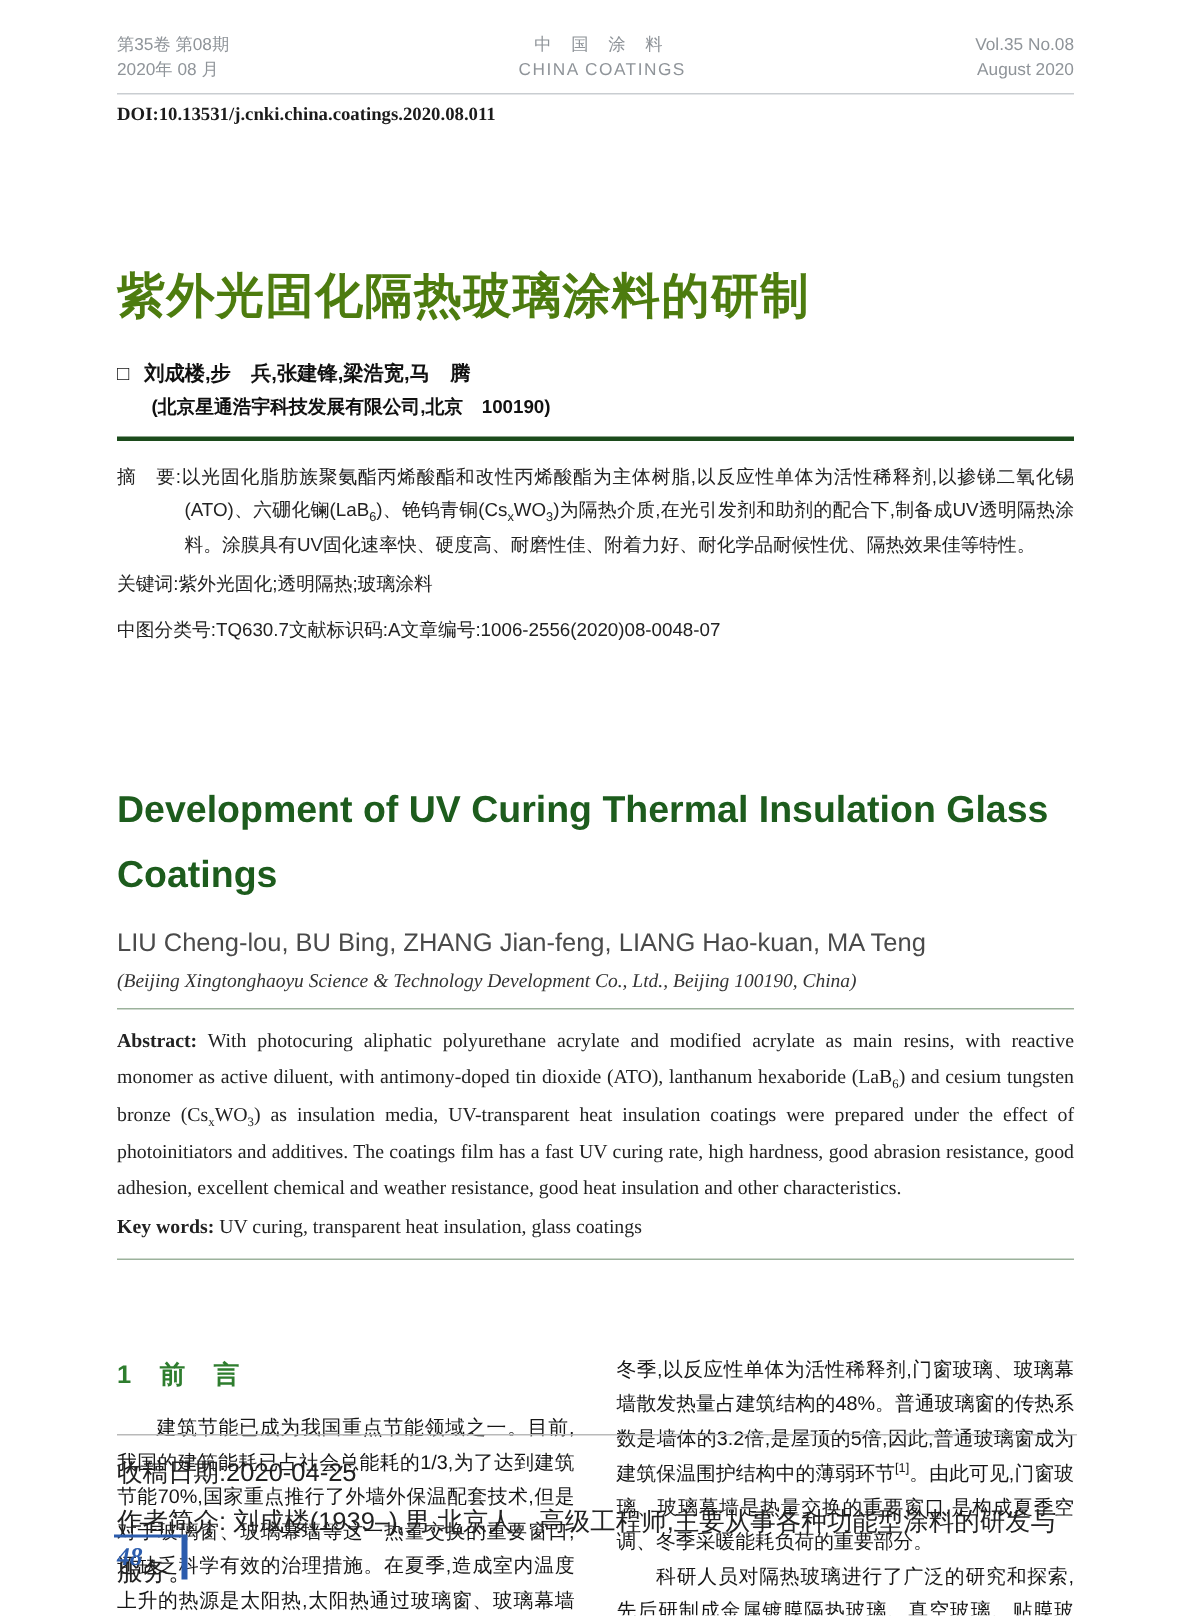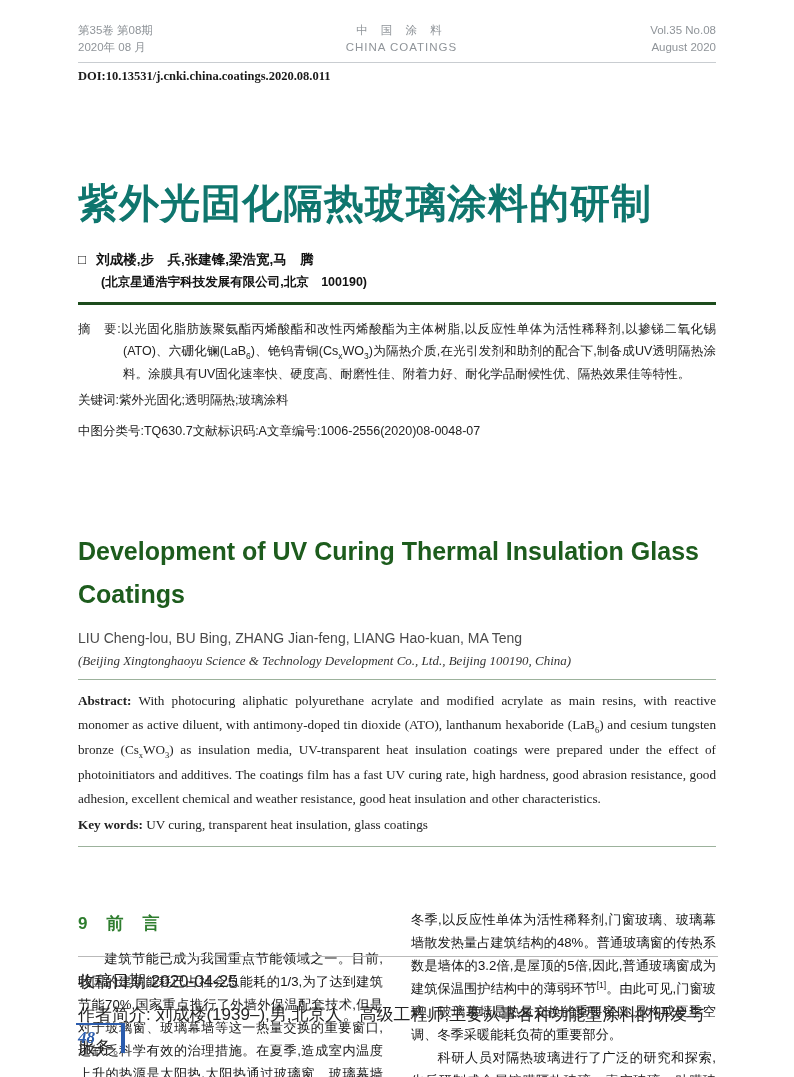--- a/index.html
+++ b/index.html
@@ -35,24 +35,24 @@
     margin-top: 6px;
     font-family: "Liberation Serif", serif;
     font-weight: 600;
     font-size: 12.5px;
     color: #1b1b1b;
   }
 
   
   .cn-title {
     margin-top: 92px;
-    font-size: 40px;
+    font-size: 32px;
     font-weight: 800;
     letter-spacing: 1px;
-    color: #0f766e;
+    color: #4d7c0f;
   }
   .cn-authors {
     margin-top: 20px;
     font-size: 13.5px;
     font-weight: 700;
     color: #111;
   }
   .cn-authors .marker { margin-right: 10px; font-weight: 400; }
   .cn-affiliation {
     margin-top: 5px;
@@ -97,21 +97,21 @@
   .en-block { margin-top: 90px; }
   .en-title {
     font-size: 25px;
     line-height: 1.72;
     font-weight: 800;
     color: #1d5c1d;
     max-width: 625px;
   }
   .en-authors {
     margin-top: 14px;
-    font-size: 14px;
+    font-size: 17px;
     color: #4a4a4a;
   }
   .en-affiliation {
     margin-top: 7px;
     font-family: "Liberation Serif", serif;
     font-style: italic;
     font-size: 13px;
     color: #333;
   }
   .rule-light {
@@ -250,21 +250,21 @@
       <div class="en-authors">LIU Cheng-lou, BU Bing, ZHANG Jian-feng, LIANG Hao-kuan, MA Teng</div>
       <div class="en-affiliation">(Beijing Xingtonghaoyu Science &amp; Technology Development Co., Ltd., Beijing 100190, China)</div>
       <div class="rule-light"></div>
       <p class="en-abstract"><span class="lbl">Abstract:</span><span> With photocuring aliphatic polyurethane acrylate and modified acrylate as main resins, with reactive monomer as active diluent, with antimony-doped tin dioxide (ATO), lanthanum hexaboride (LaB</span><sub class="fm">6</sub><span>) and cesium tungsten bronze (Cs</span><sub class="fm">x</sub><span>WO</span><sub class="fm">3</sub><span>) as insulation media, UV-transparent heat insulation coatings were prepared under the effect of photoinitiators and additives. The coatings film has a fast UV curing rate, high hardness, good abrasion resistance, good adhesion, excellent chemical and weather resistance, good heat insulation and other characteristics.</span></p>
       <p class="en-keywords"><span class="lbl">Key words:</span><span>  UV curing, transparent heat insulation, glass coatings</span></p>
       <div class="rule-light2"></div>
     </div>
 
     <div class="body-cols">
       <div class="col">
-        <div class="sec-heading">9　前　言</div>
+        <div class="sec-heading">1　前　言</div>
         <p class="para-indent">建筑节能已成为我国重点节能领域之一。目前,我国的建筑能耗已占社会总能耗的1/3,为了达到建筑节能70%,国家重点推行了外墙外保温配套技术,但是对于玻璃窗、玻璃幕墙等这一热量交换的重要窗口,还缺乏科学有效的治理措施。在夏季,造成室内温度上升的热源是太阳热,太阳热通过玻璃窗、玻璃幕墙向室内传导的热量占整个建筑结构传热的71%;在</p>
       </div>
       <div class="col">
         <p class="para-follow"><span>冬季,以反应性单体为活性稀释剂,门窗玻璃、玻璃幕墙散发热量占建筑结构的48%。普通玻璃窗的传热系数是墙体的3.2倍,是屋顶的5倍,因此,普通玻璃窗成为建筑保温围护结构中的薄弱环节</span><sup class="ref">[1]</sup><span>。由此可见,门窗玻璃、玻璃幕墙是热量交换的重要窗口,是构成夏季空调、冬季采暖能耗负荷的重要部分。</span></p>
         <p class="para-indent">科研人员对隔热玻璃进行了广泛的研究和探索,先后研制成金属镀膜隔热玻璃、真空玻璃、贴膜玻璃、</p>
       </div>
     </div>
   </div>
 
   <div class="footnote">

